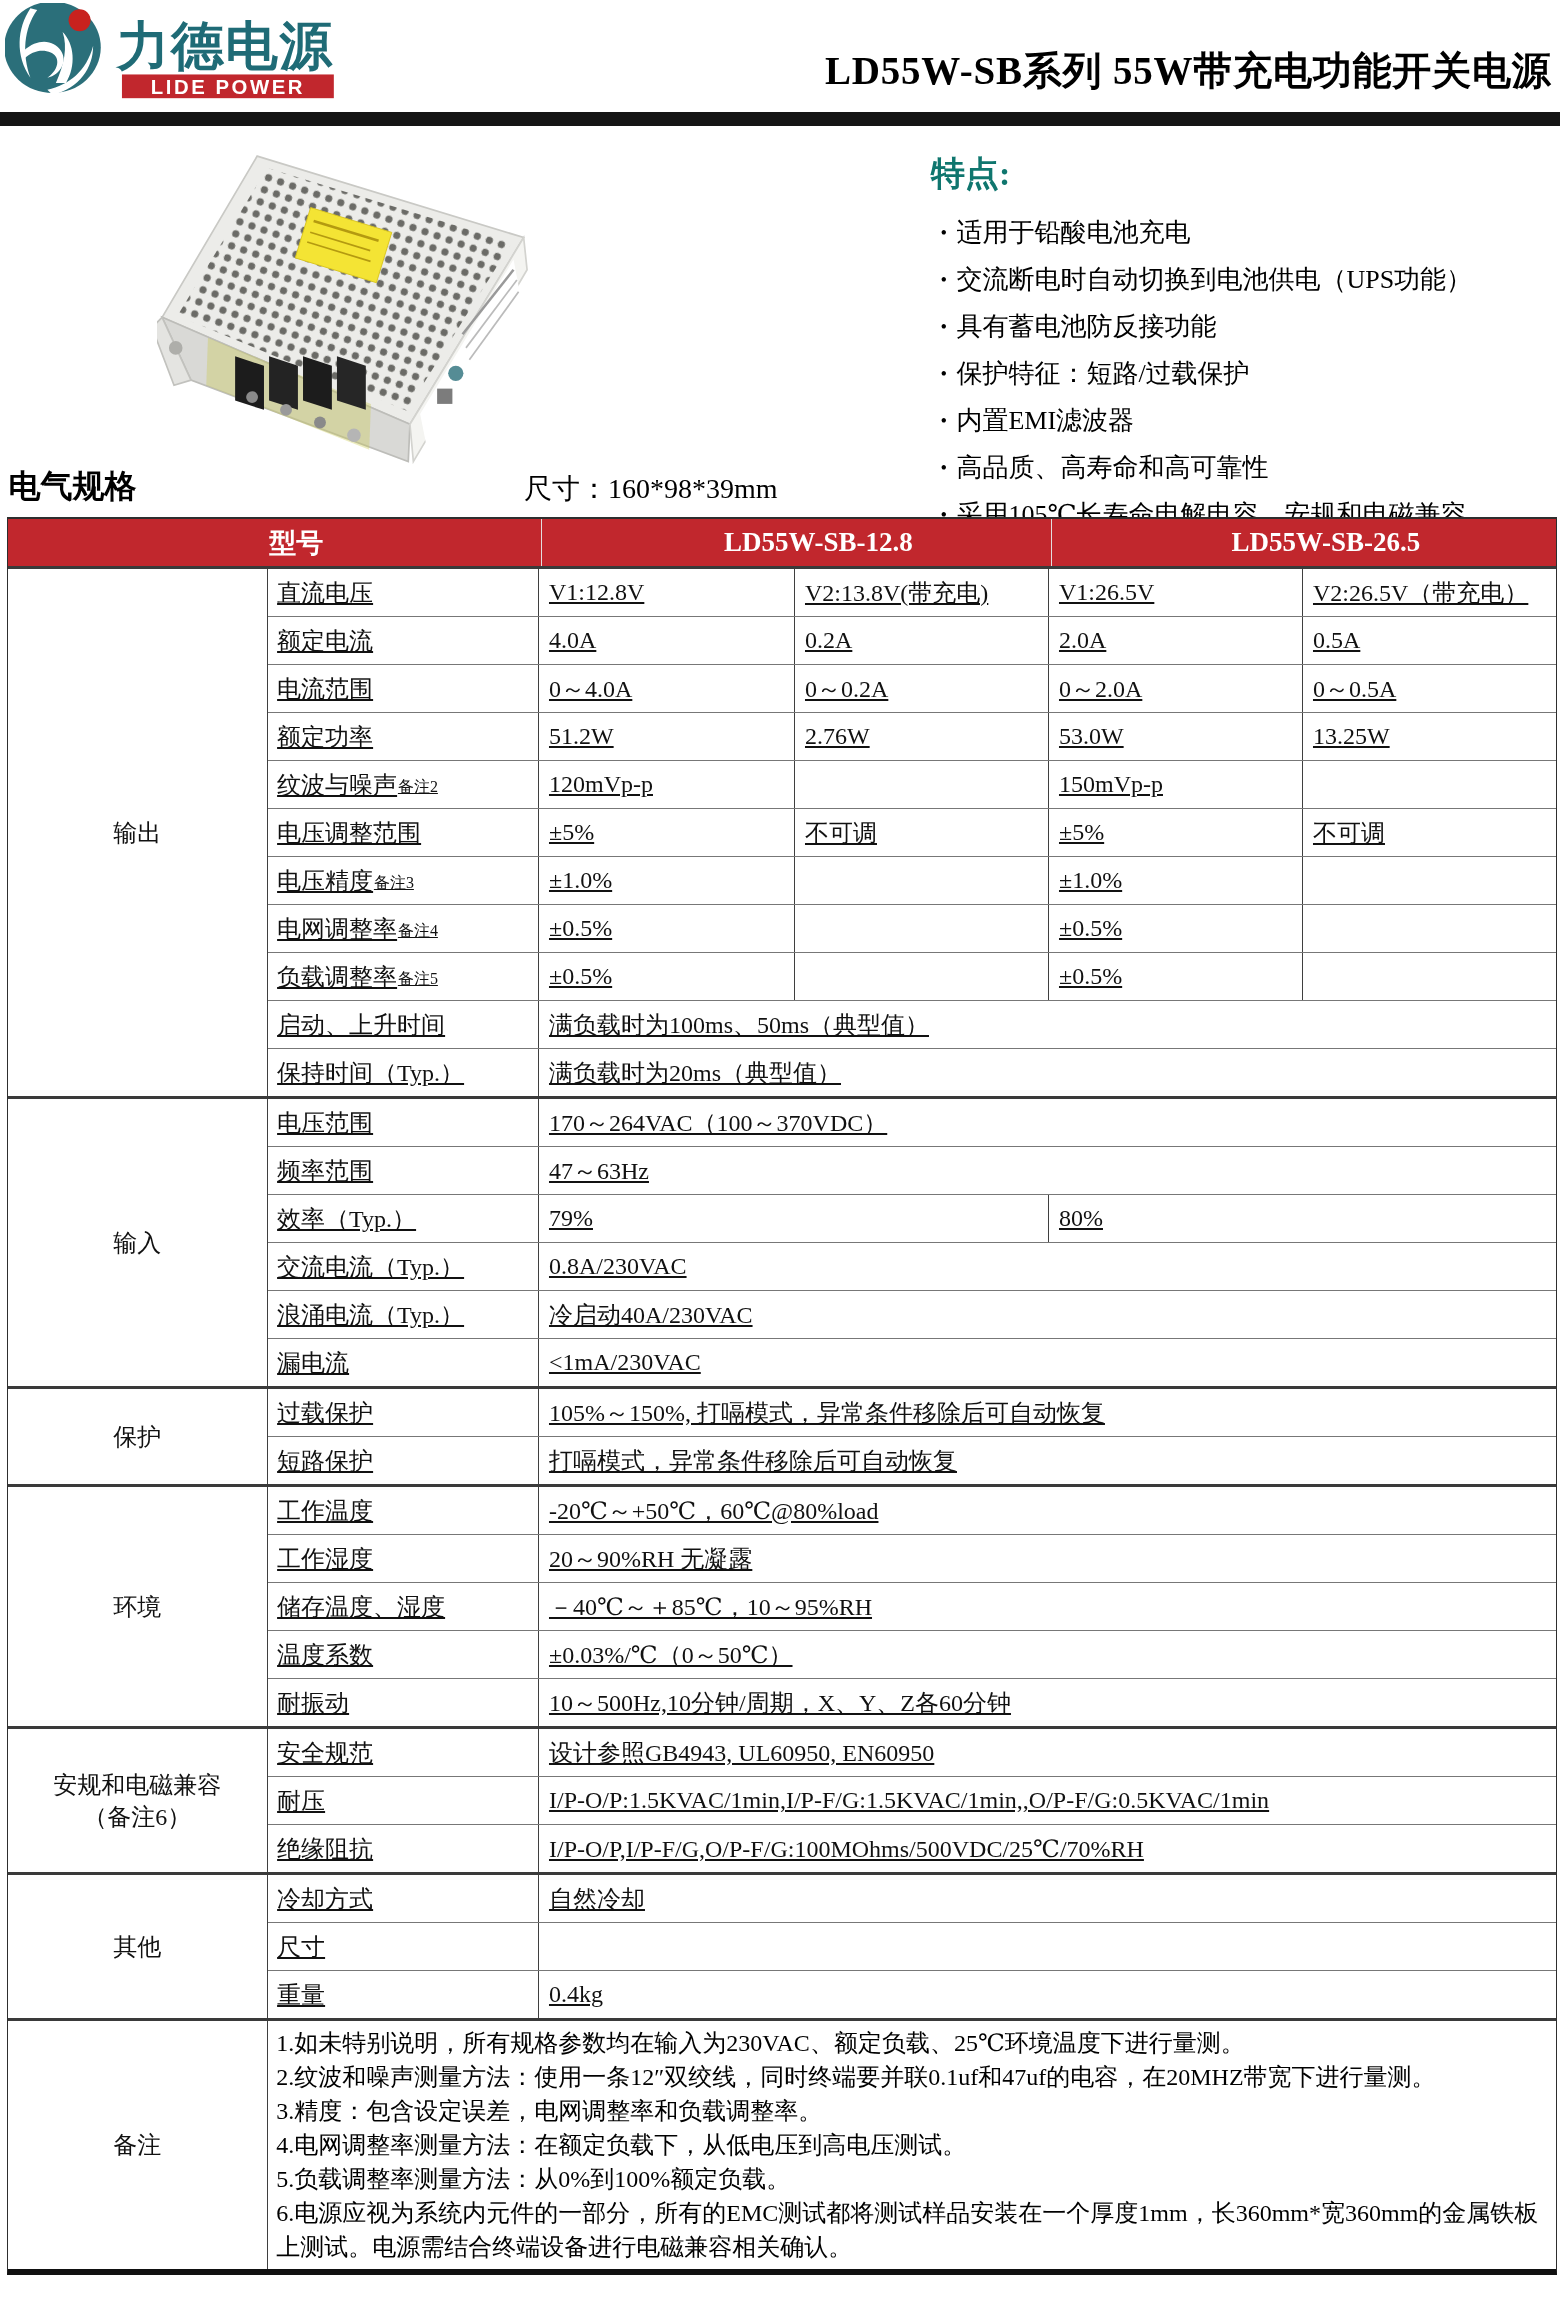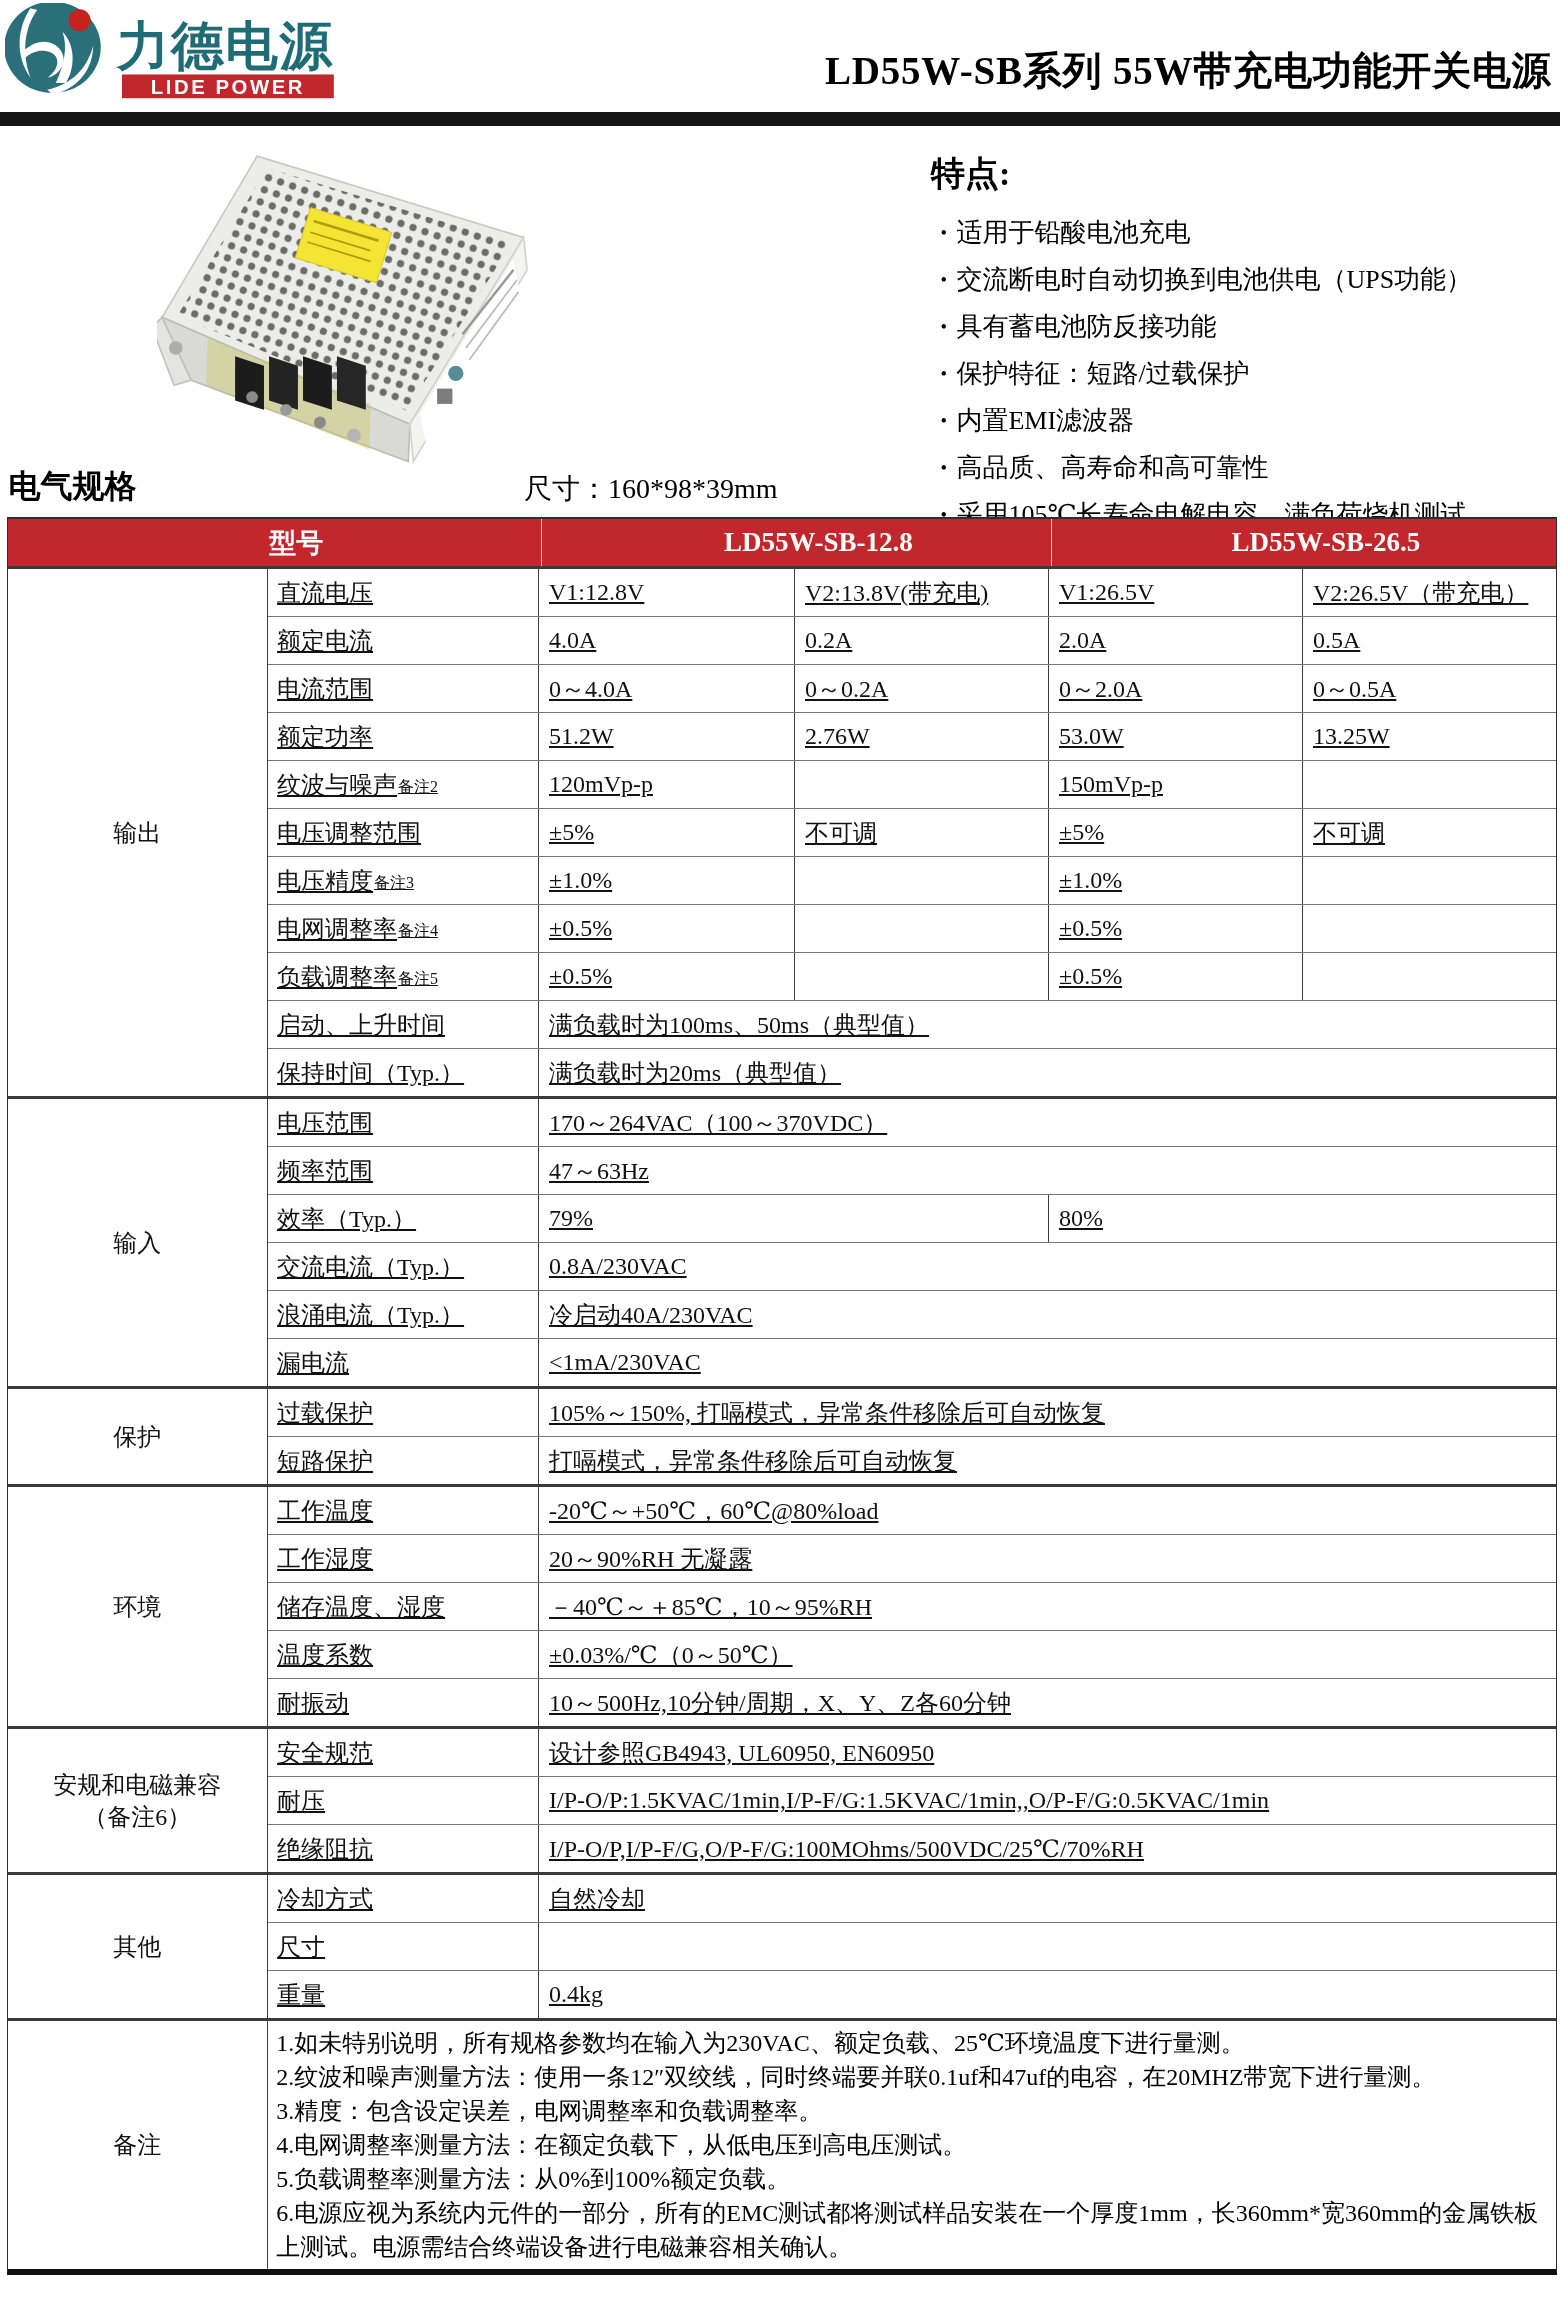--- a/index.html
+++ b/index.html
@@ -13,21 +13,21 @@
   .doc-title{
     position:absolute;right:8.5px;top:44px;width:1187px;
     text-align:right;font-size:39px;font-weight:bold;color:#000;
     letter-spacing:0.8px;white-space:nowrap;
   }
   .top-rule{position:absolute;left:0;top:112px;width:1560px;height:13.6px;background:#151515;}
   
   .photo{position:absolute;left:157px;top:134px;width:382px;height:331px;}
   
   .features{position:absolute;left:931px;top:151px;width:629px;}
-  .features h2{margin:0 0 12px 0;font-size:34px;font-weight:bold;color:#000000;}
+  .features h2{margin:0 0 12px 0;font-size:34px;font-weight:bold;color:#0f766e;}
   .feature-item{display:flex;align-items:flex-start;font-size:26px;line-height:47px;color:#000;white-space:nowrap;}
   .feature-item .bullet{width:25.4px;text-align:center;font-size:18.7px;line-height:47px;flex:0 0 25.4px;}
   
   .spec-title{position:absolute;left:8.5px;top:465px;font-size:32px;font-weight:bold;color:#000;}
   .dims-note{position:absolute;left:524px;top:470px;font-size:28px;color:#000;}
   
   .spec-table{
     position:absolute;left:6.8px;top:517px;width:1548px;
     border-left:1.7px solid #2e2e2e;border-right:1.7px solid #2e2e2e;
     border-top:2.5px solid #2e2e2e;border-bottom:6px solid #111;
@@ -153,21 +153,21 @@
       <div class="feature-item">
         <span class="bullet">•</span>
         <span>内置EMI滤波器</span>
       </div>
       <div class="feature-item">
         <span class="bullet">•</span>
         <span>高品质、高寿命和高可靠性</span>
       </div>
       <div class="feature-item">
         <span class="bullet">•</span>
-        <span>采用105℃长寿命电解电容，满负荷烧机测试</span>
+        <span>采用105℃长寿命电解电容，安规和电磁兼容</span>
       </div>
       <div class="feature-item">
         <span class="bullet">•</span>
         <span>100%满负荷烧机测试,5年质保</span>
       </div>
     </div>
 </div>
 
 <div class="spec-title">电气规格</div>
 <div class="dims-note">尺寸：160*98*39mm</div>

